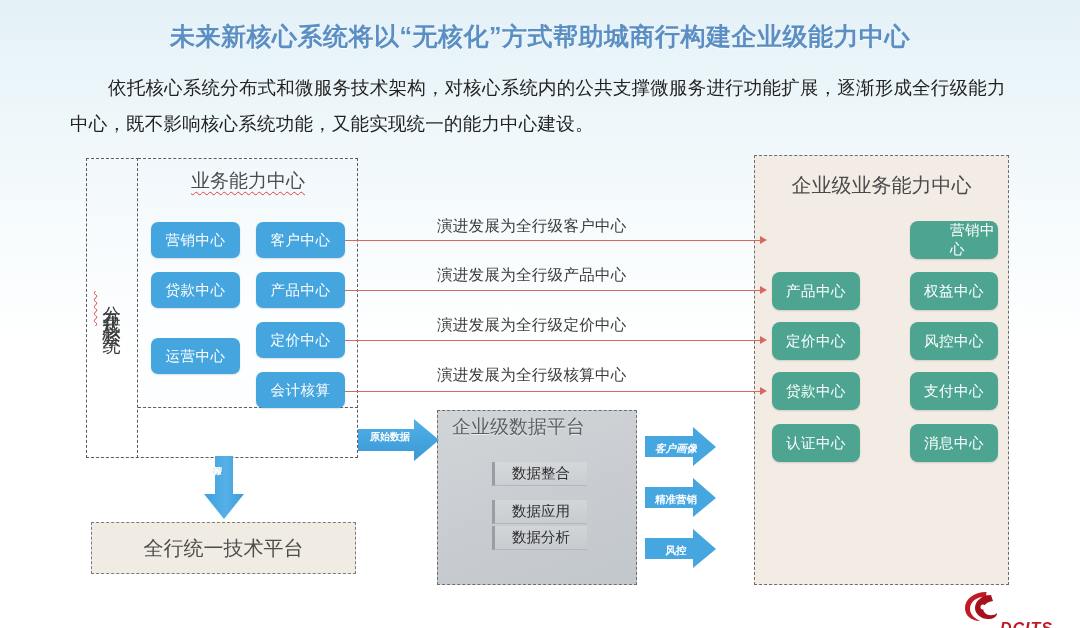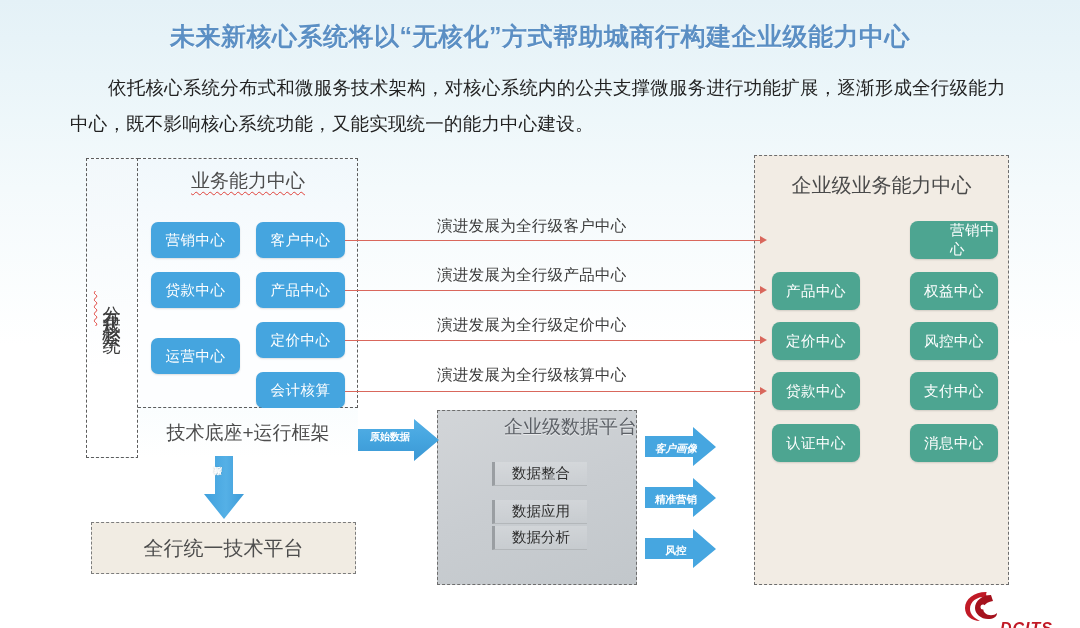--- a/index.html
+++ b/index.html
@@ -113,22 +113,23 @@
 
   
   #edp {
     position: absolute; left: 437px; top: 410px;
     width: 200px; height: 175px;
     border: 1.5px dashed #6d6d6d;
     background: linear-gradient(160deg,#d2d5d8 0%, #c9cdd1 50%, #c2c7cb 100%);
   }
   #edp-title {
     position: absolute; left: 437px; top: 414px; width: 200px;
-    text-align: right; font-size: 19px; color: #5c6066;
+    text-align: left; font-size: 19px; color: #5c6066;
     text-shadow: 0 1px 0 rgba(255,255,255,0.55);
+    padding-left: 15px;
   }
   .edp-item {
     position: absolute; left: 492px; width: 95px; height: 24px;
     font-size: 14.5px; color: #2e2e2e;
     display: flex; align-items: center; justify-content: center;
     border-left: 3px solid #9a9ea2;
     border-bottom: 1.5px solid #b3b7ba;
     background: linear-gradient(180deg, rgba(255,255,255,0.18), rgba(255,255,255,0.02));
   }
 
@@ -209,21 +210,20 @@
 
   <div class="bluebox" style="left:151px; top:222px;">营销中心</div>
   <div class="bluebox" style="left:151px; top:272px;">贷款中心</div>
   <div class="bluebox" style="left:151px; top:338px;">运营中心</div>
 
   <div class="bluebox" style="left:256px; top:222px;">客户中心</div>
   <div class="bluebox" style="left:256px; top:272px;">产品中心</div>
   <div class="bluebox" style="left:256px; top:322px;">定价中心</div>
   <div class="bluebox" style="left:256px; top:372px;">会计核算</div>
 
-  <div id="techbase">技术底座+运行框架</div>
 
   <svg id="down-arrow" viewBox="0 0 42 64">
     <defs>
       <linearGradient id="dg" x1="0" y1="0" x2="1" y2="0">
         <stop offset="0%" stop-color="#3fa0dd"></stop>
           <stop offset="55%" stop-color="#55b0e6"></stop>
           <stop offset="100%" stop-color="#3d9bd8"></stop>
       </linearGradient>
     </defs>
     <path d="M12 0 L30 0 L30 38 L41 38 L21 63 L1 38 L12 38 Z" fill="url(#dg)"></path>

